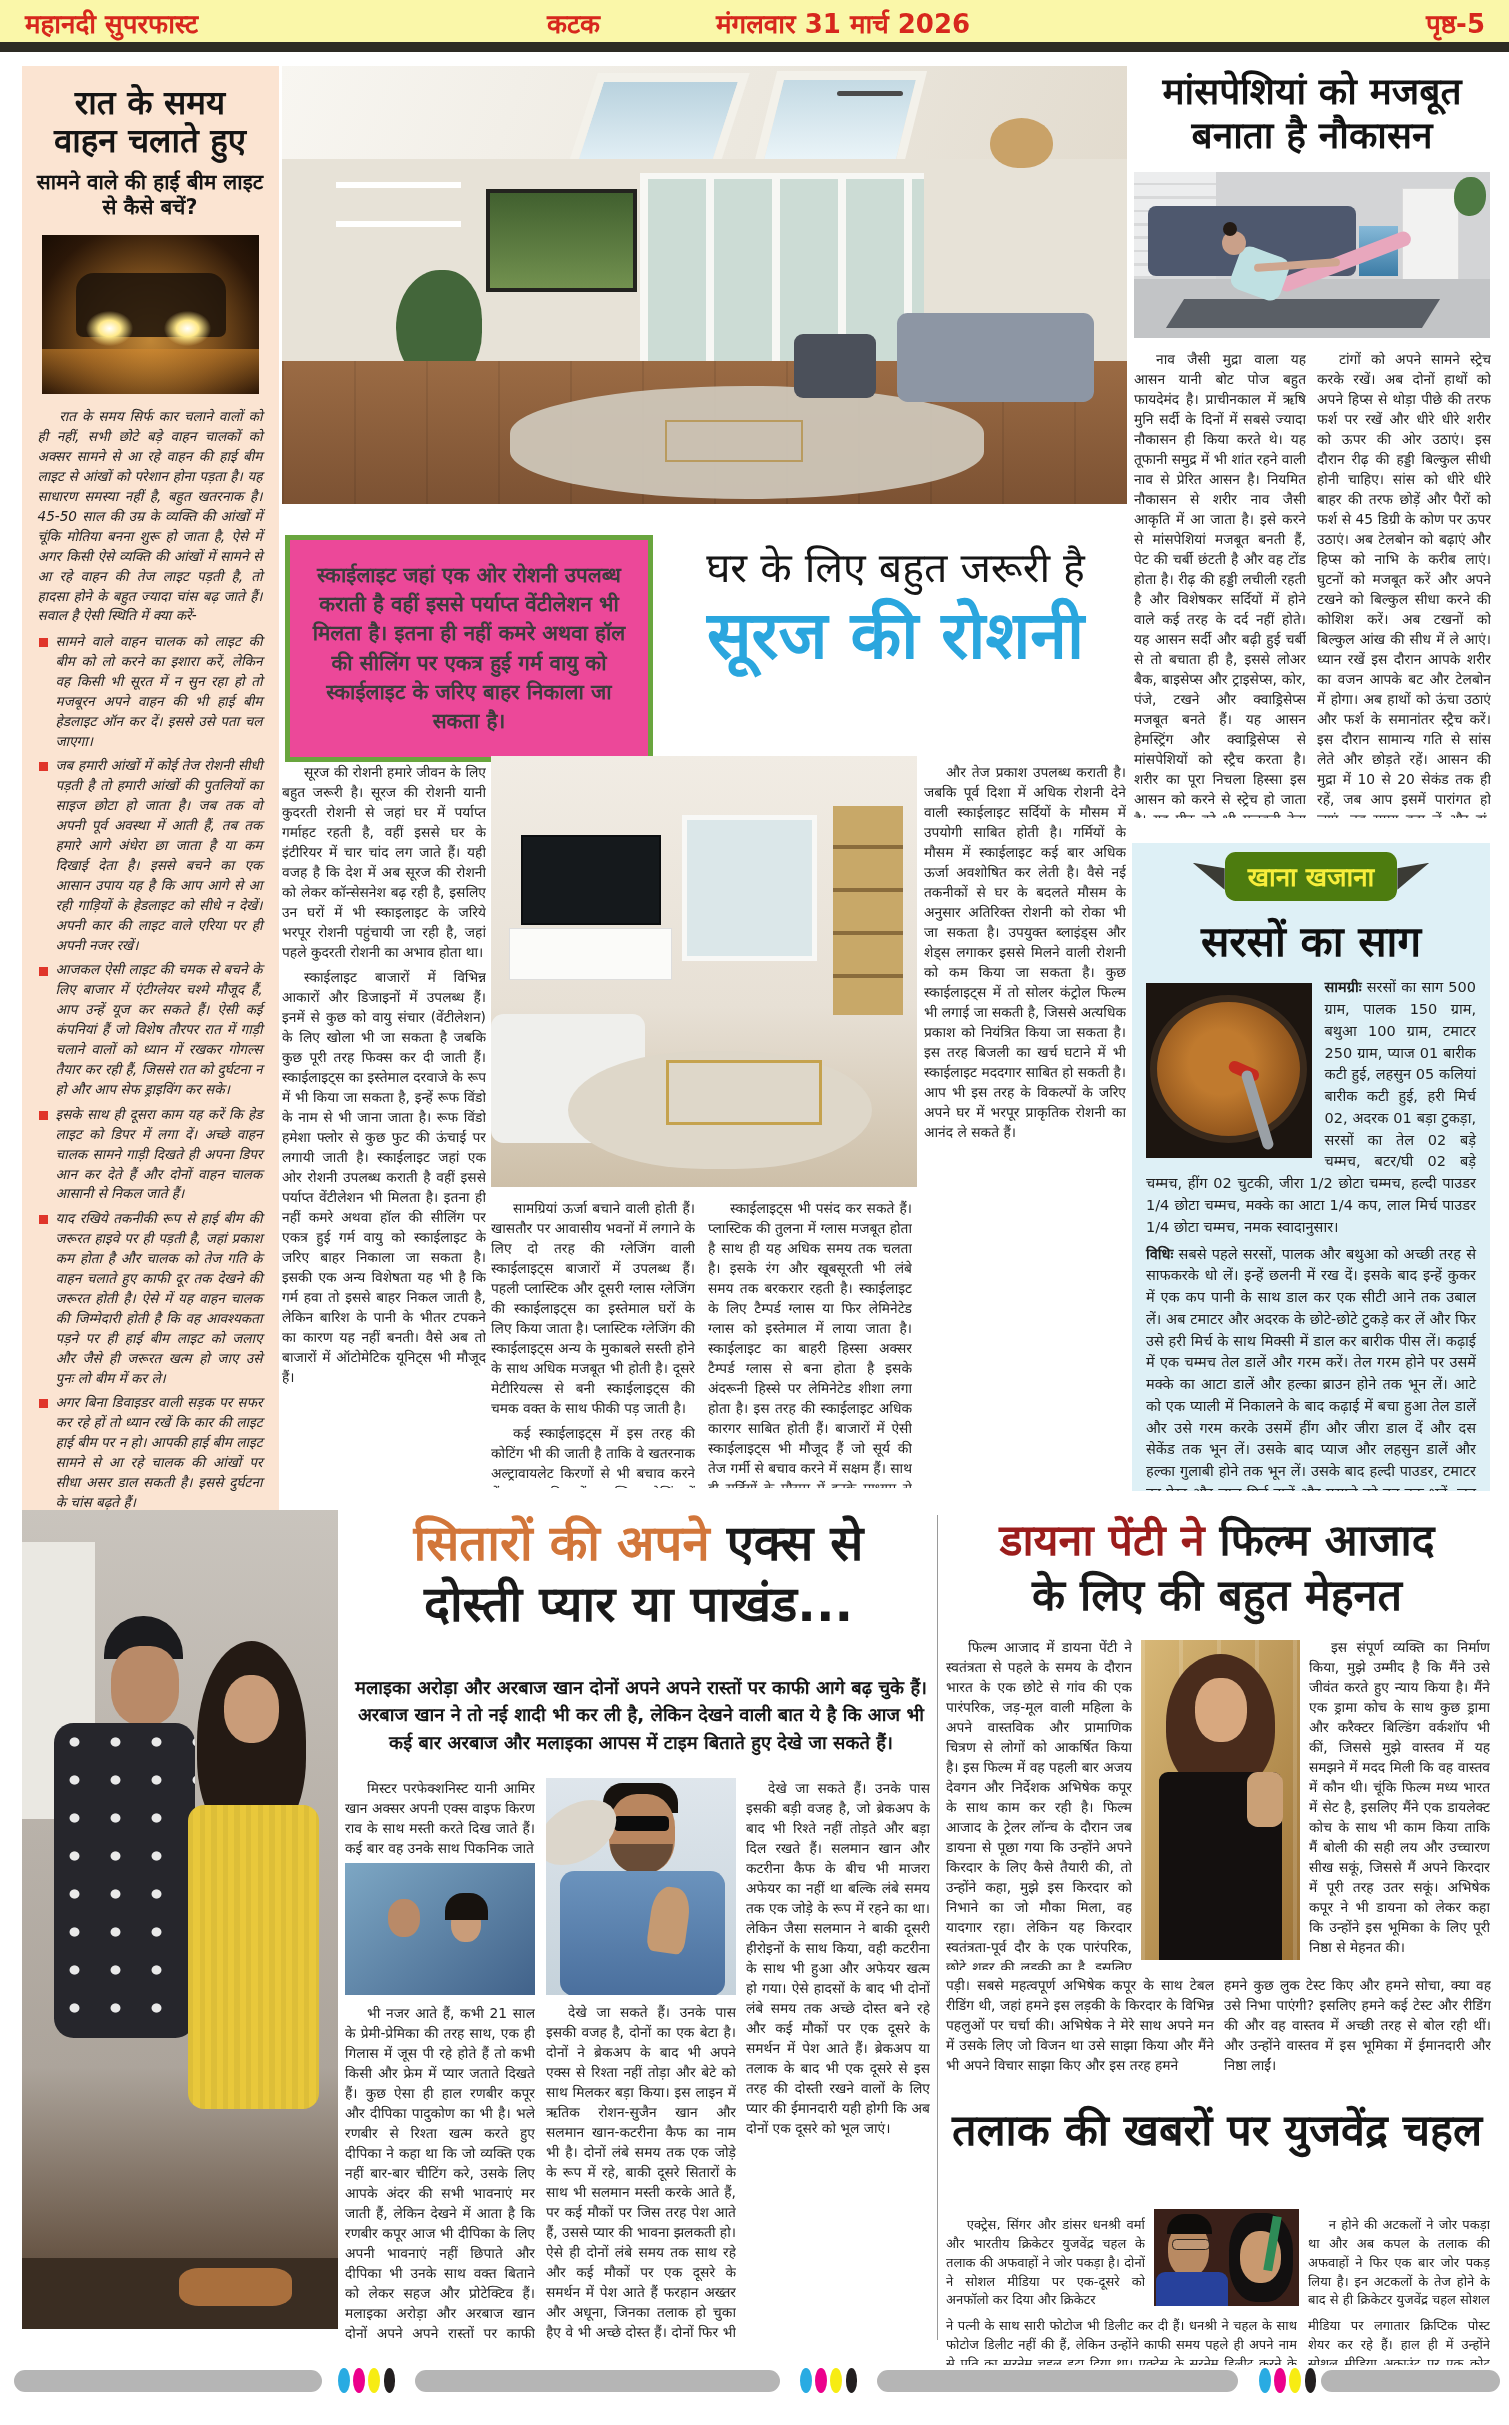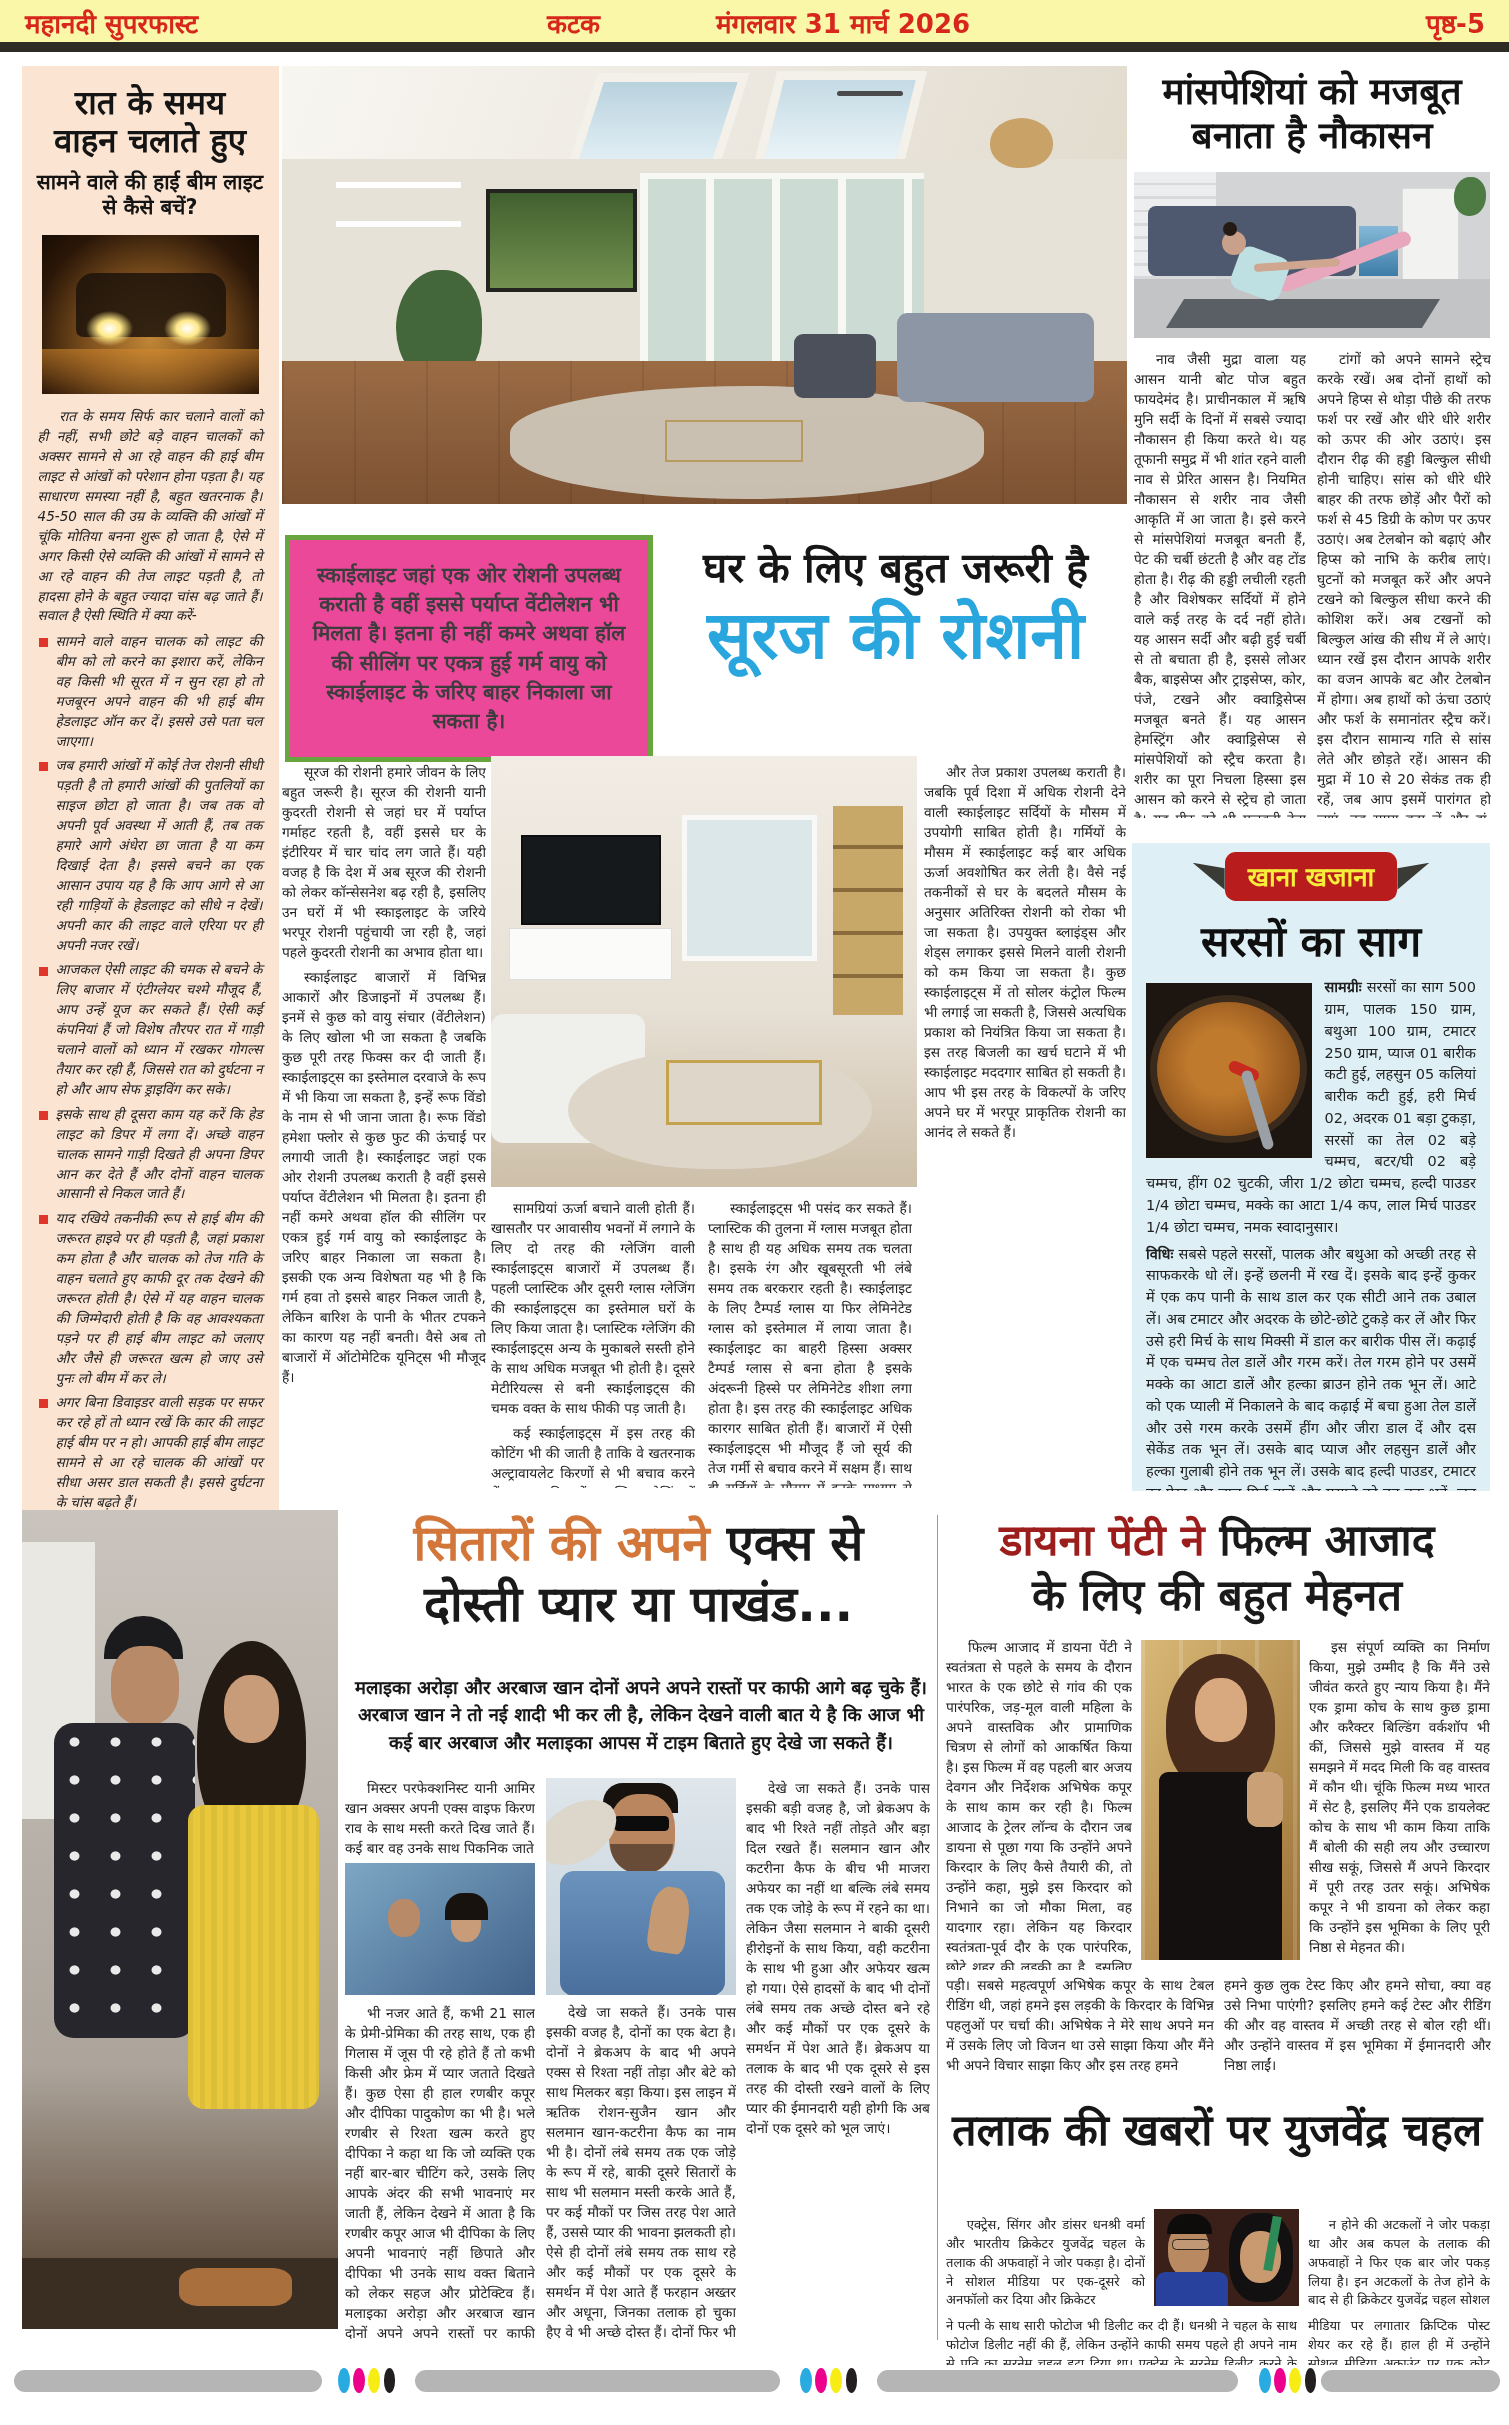--- a/index.html
+++ b/index.html
@@ -27,21 +27,21 @@
   #hb-list li::before{content:"";position:absolute;left:1.8px;top:6.3px;width:9px;height:9px;background:#e0352a;}
   
   .photo{position:absolute;overflow:hidden;}
   #main-photo{left:282px;top:66px;width:845px;height:438px;
      background:linear-gradient(180deg,#f3f0ea 0%,#e9e3d8 52%,#e2dcd0 66%,#9b6b44 70%,#7c5233 100%);}
   
   #callout{left:285px;top:535px;width:368px;height:227px;background:#ec4899;border:5.4px solid #69a53e;
      display:flex;align-items:center;justify-content:center;padding:7.2px 12.5px;box-sizing:border-box;}
   #callout div{font-size:20.6px;line-height:1.42;font-weight:600;color:#3d3d3d;text-align:center;}
   #headline-block{left:664px;top:544px;width:463px;text-align:center;}
-  .kicker{font-size:41px;font-weight:700;color:#161616;line-height:1.2;}
+  .kicker{font-size:41px;font-weight:400;color:#161616;line-height:1.2;}
   .main-head{font-size:66px;font-weight:800;color:#2aa6de;line-height:1.3;}
   
   .col{position:absolute;font-size:13.8px;line-height:1.45;text-align:justify;overflow:hidden;color:#232323;}
   .col p{margin:0 0 5.4px;text-indent:1.6em;}
   #sun-col1{left:282px;top:762px;width:204px;height:726px;}
   #sun-photo2{left:491px;top:756px;width:426px;height:431px;
      background:linear-gradient(180deg,#f1ece4 0%,#e7e0d5 58%,#cdbfa8 100%);}
   #sun-col2{left:491px;top:1198px;width:204px;height:290px;}
   #sun-col3{left:708px;top:1198px;width:204px;height:290px;}
   #sun-col4{left:924px;top:762px;width:202px;height:726px;}
@@ -49,21 +49,21 @@
   #yoga-title{left:1134px;top:70px;width:356px;text-align:center;font-size:37px;font-weight:800;line-height:1.18;color:#131313;}
   #yoga-photo{left:1134px;top:172px;width:356px;height:166px;background:#d3d4d6;}
   #yoga-col1{left:1134px;top:349px;width:172px;height:469px;}
   #yoga-col2{left:1317px;top:349px;width:174px;height:469px;}
   
   #recipe{left:1132px;top:843px;width:358px;height:648px;background:#def0f6;overflow:hidden;}
   .ribbon{display:flex;justify-content:center;align-items:center;margin-top:9px;}
   .wing{width:32px;height:27px;background:#3b3b35;}
   .wing-l{clip-path:polygon(0 0,100% 20%,100% 100%);}
   .wing-r{clip-path:polygon(0 20%,100% 0,0 100%);}
-  .pill{background:#b91c1c;color:#f7ee3b;font-size:26px;font-weight:800;padding:6.3px 23px;border-radius:10.7px;white-space:nowrap;}
+  .pill{background:#4d7c0f;color:#f7ee3b;font-size:26px;font-weight:800;padding:6.3px 23px;border-radius:10.7px;white-space:nowrap;}
   .r-title{font-size:42px;font-weight:800;text-align:center;margin:10.7px 0 9px;color:#0f0f0f;}
   .r-body{padding:0 14px;font-size:14.5px;line-height:1.5;text-align:justify;color:#1f1f1f;}
   .r-img{float:left;width:166px;height:175px;margin:5.4px 12.5px 3.6px 0;position:relative;background:#1c1510;overflow:hidden;}
   .r-label{font-weight:800;}
   .r-method{margin-top:5.4px;}
   
   #stars-photo{left:21.5px;top:1510px;width:316px;height:819px;
      background:linear-gradient(180deg,#c9c4bd 0%,#aca49b 68%,#6b5949 90%,#4a3a2e 100%);}
   #stars-head{left:347px;top:1513px;width:583px;text-align:center;font-size:49px;font-weight:800;line-height:1.25;}
   .head-orange{color:#d2763a;}

